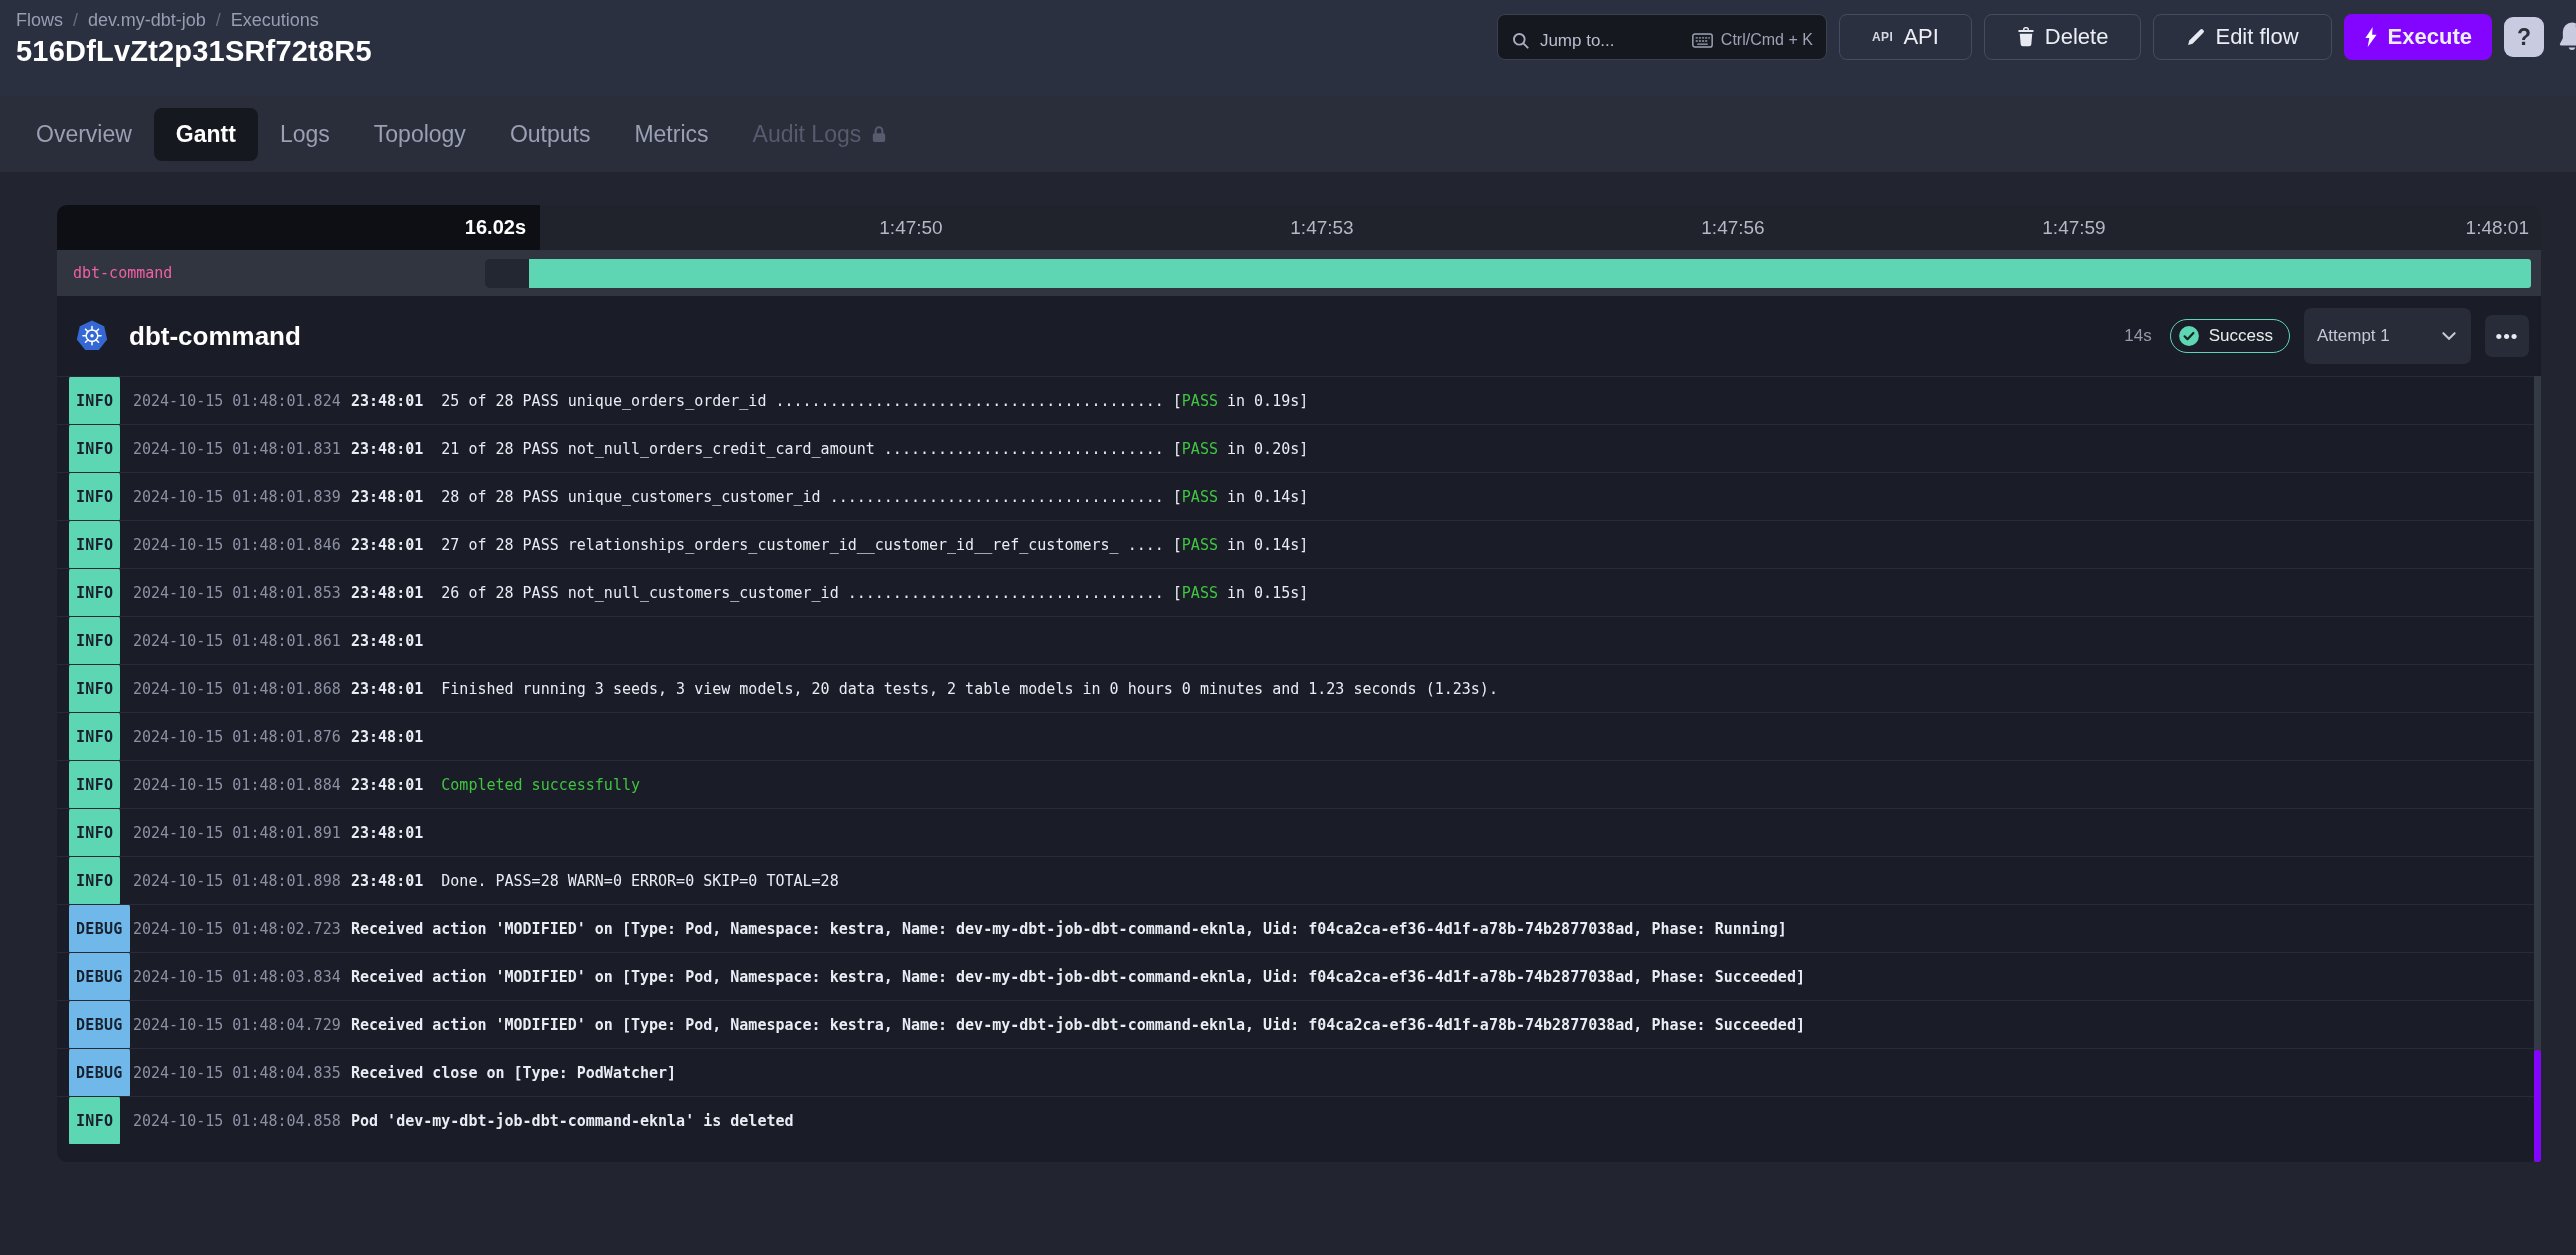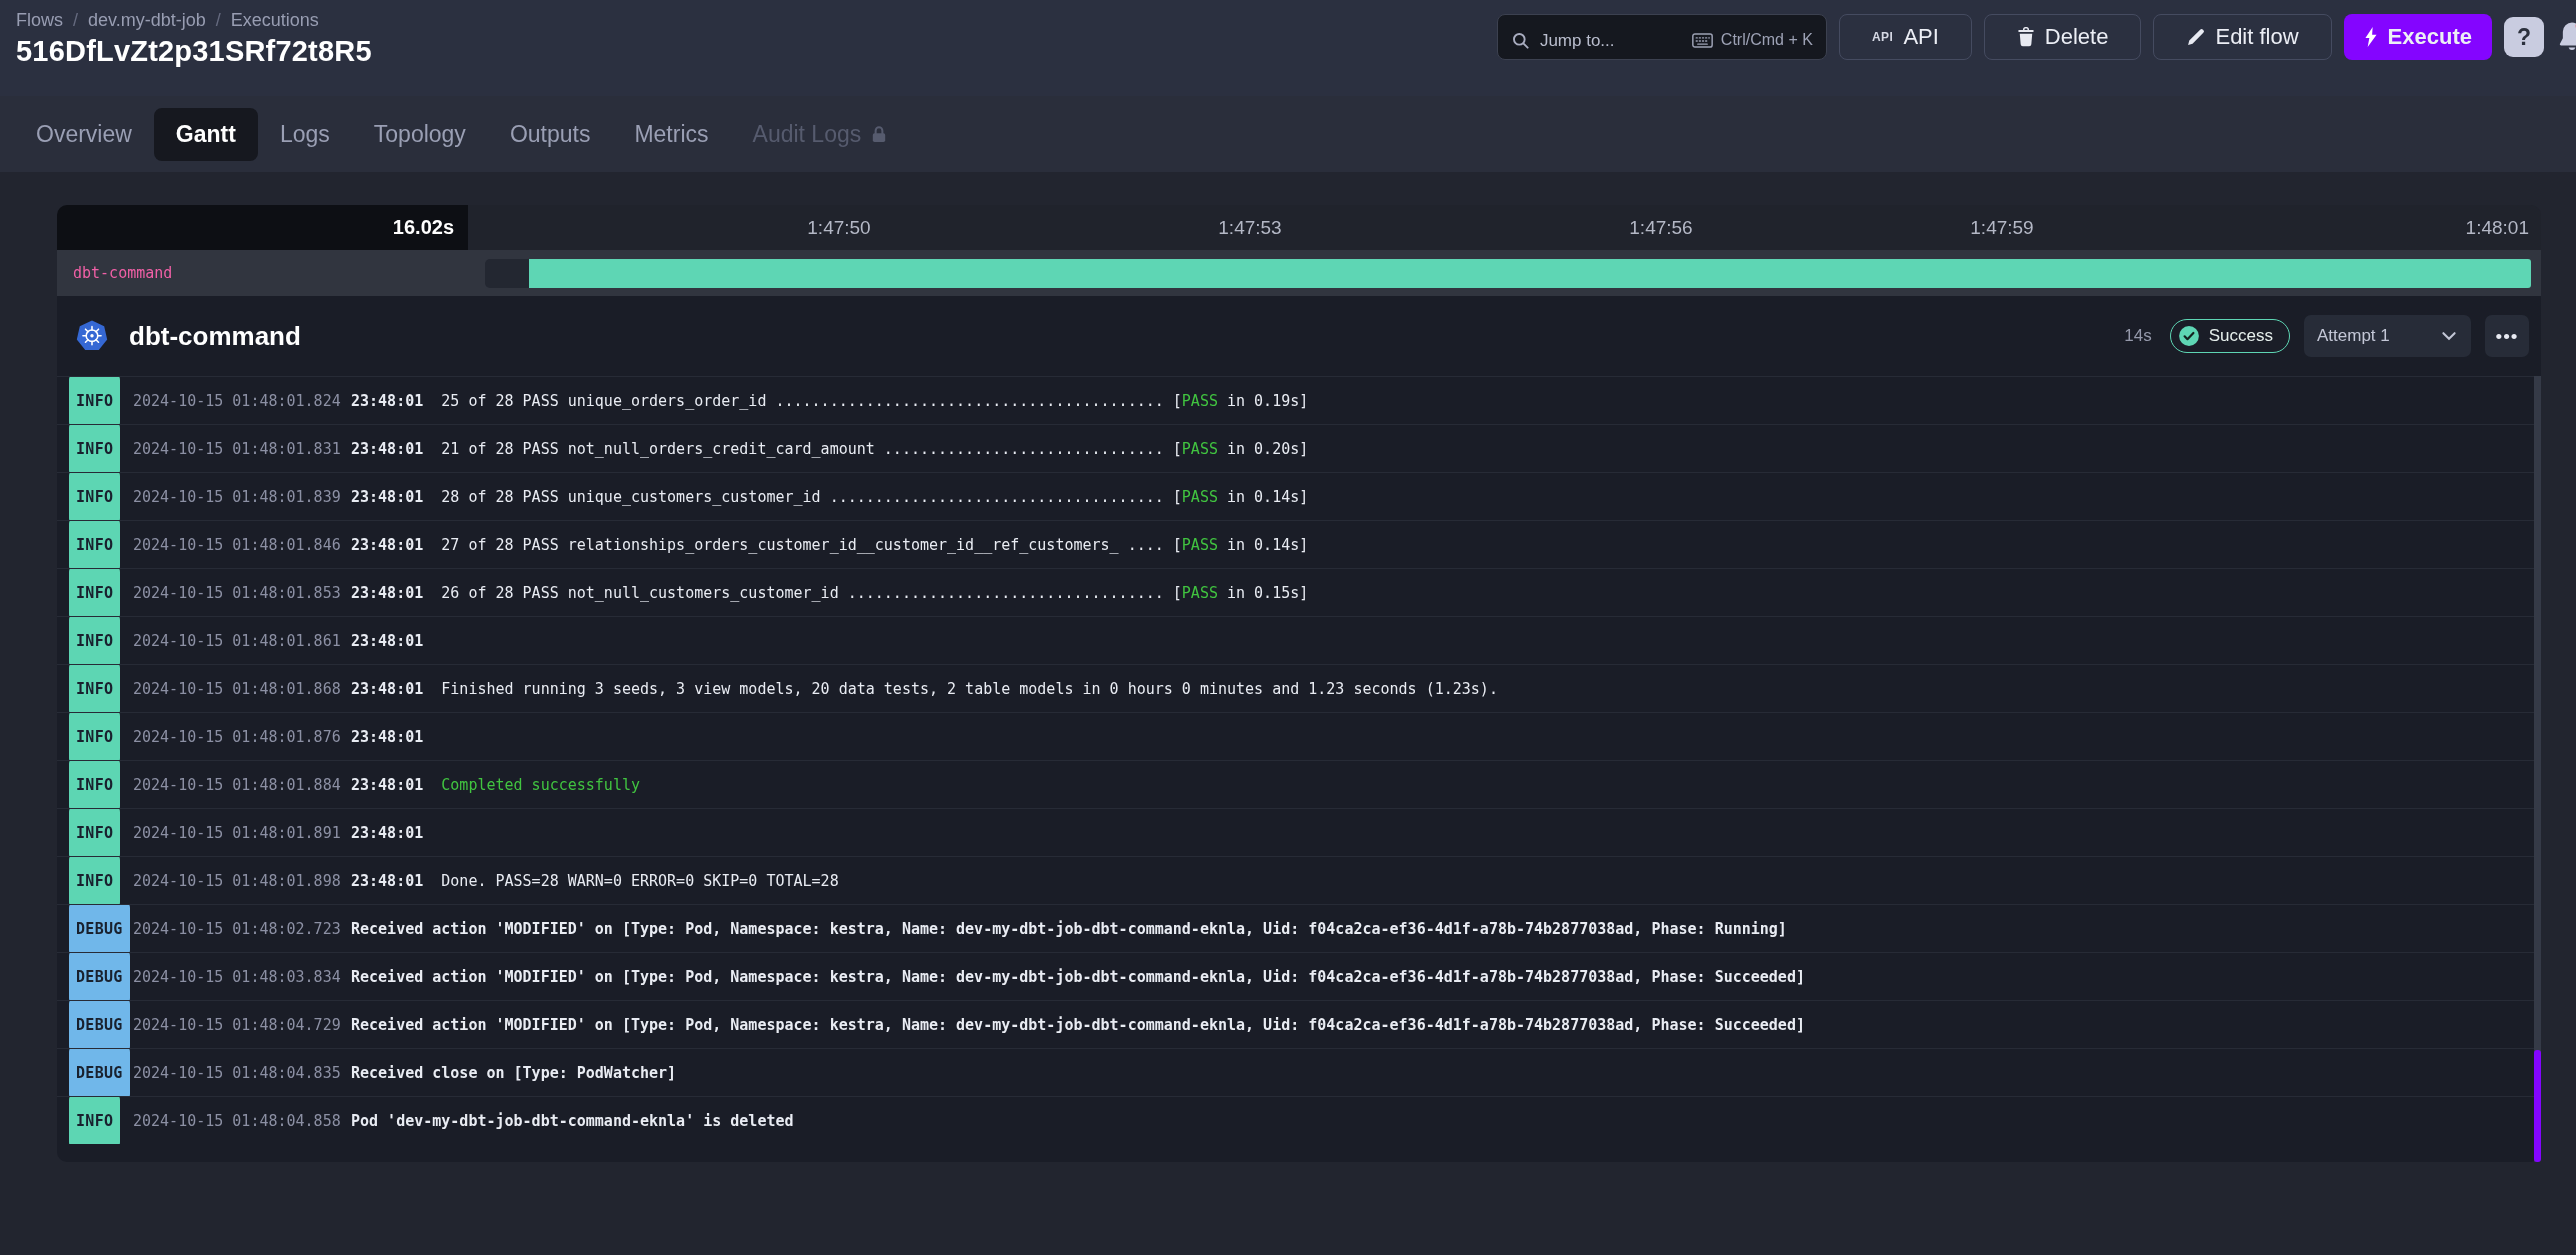--- a/index.html
+++ b/index.html
@@ -29,40 +29,40 @@
   .bellbtn{background:none;border:none;padding:0;margin-right:-12px;cursor:pointer;height:40px;display:flex;align-items:center}
   
   .tabbar{height:76px;background:#2a2e3b;display:flex;align-items:center;padding-left:14px}
   .tab{display:flex;align-items:center;gap:10px;padding:13px 22px;border-radius:8px;
     font-size:23px;color:#9a9fb4;cursor:pointer;white-space:nowrap}
   .tab.active{background:#16181f;color:#ffffff;font-weight:700}
   .tab.locked{color:#565b6e;cursor:default}
   
   .card{margin:33px 35px 0 57px;width:2484px;border-radius:10px}
   .timeline{height:45px;display:flex;border-radius:10px 10px 0 0;overflow:hidden}
-  .duration-box{width:411px;background:#0d0f14;color:#fff;font-weight:700;font-size:20px;
+  .duration-box{width:483px;background:#0d0f14;color:#fff;font-weight:700;font-size:20px;
     line-height:45px;text-align:right;padding-right:14px;box-sizing:border-box}
   .ticks{flex:1;background:#20232c;position:relative}
   .tick{position:absolute;top:0;line-height:45px;font-size:19px;color:#b4b8c6;transform:translateX(-50%);white-space:nowrap}
   .tick.last{left:auto;right:12px;transform:none}
   .gantt-row{height:46px;background:#31353f;position:relative}
   .gantt-label{position:absolute;left:16px;top:0;line-height:46px;
     font-family:"DejaVu Sans Mono",monospace;font-size:15px;color:#f060a6}
   .gantt-bar{position:absolute;left:428px;right:10px;top:9px;height:29px;display:flex;cursor:pointer}
   .seg-created{width:44px;background:#232731;border-radius:5px 0 0 5px}
   .seg-success{flex:1;background:#5ed6b4;border-radius:0 3px 3px 0}
   
   .task{background:#1a1d27;border-radius:0 0 10px 10px;position:relative;padding-bottom:18px}
   .task-header{height:80px;display:flex;align-items:center;padding:0 12px 0 18px}
   .task-title{font-size:26px;font-weight:700;color:#fff;margin:0 0 0 20px}
   .controls{margin-left:auto;display:flex;align-items:center;gap:14px}
   .dur{color:#9599ab;font-size:17px;margin-right:4px}
   .pill{display:flex;align-items:center;gap:9px;border:1.5px solid #5ed6b4;border-radius:995px;
     padding:5px 16px 5px 7px;color:#e6efec;font-size:17px}
-  .attempt{width:167px;height:42px;background:#272c38;border-radius:7px;display:flex;align-items:center;
+  .attempt{width:167px;height:56px;background:#272c38;border-radius:7px;display:flex;align-items:center;
     justify-content:space-between;padding:0 13px;box-sizing:border-box;color:#c3c7d6;font-size:17px;cursor:pointer}
   .more{width:44px;height:42px;background:#272c38;border:none;border-radius:7px;color:#e8eaf2;
     font-size:19px;line-height:1;cursor:pointer;letter-spacing:1px}
   
   .log-row{height:48px;display:flex;align-items:center;border-top:1px solid #272b36;
     padding-left:12px;box-sizing:border-box;overflow:hidden}
   .lvl-wrap{width:64px;flex:0 0 64px}
   .lvl{display:inline-block;padding:20px 7px;border-radius:8px;font-family:"DejaVu Sans Mono",monospace;
     font-size:15px;font-weight:700;color:#19212e;letter-spacing:0.3px}
   .lvl.info{background:#5dd6b3}

